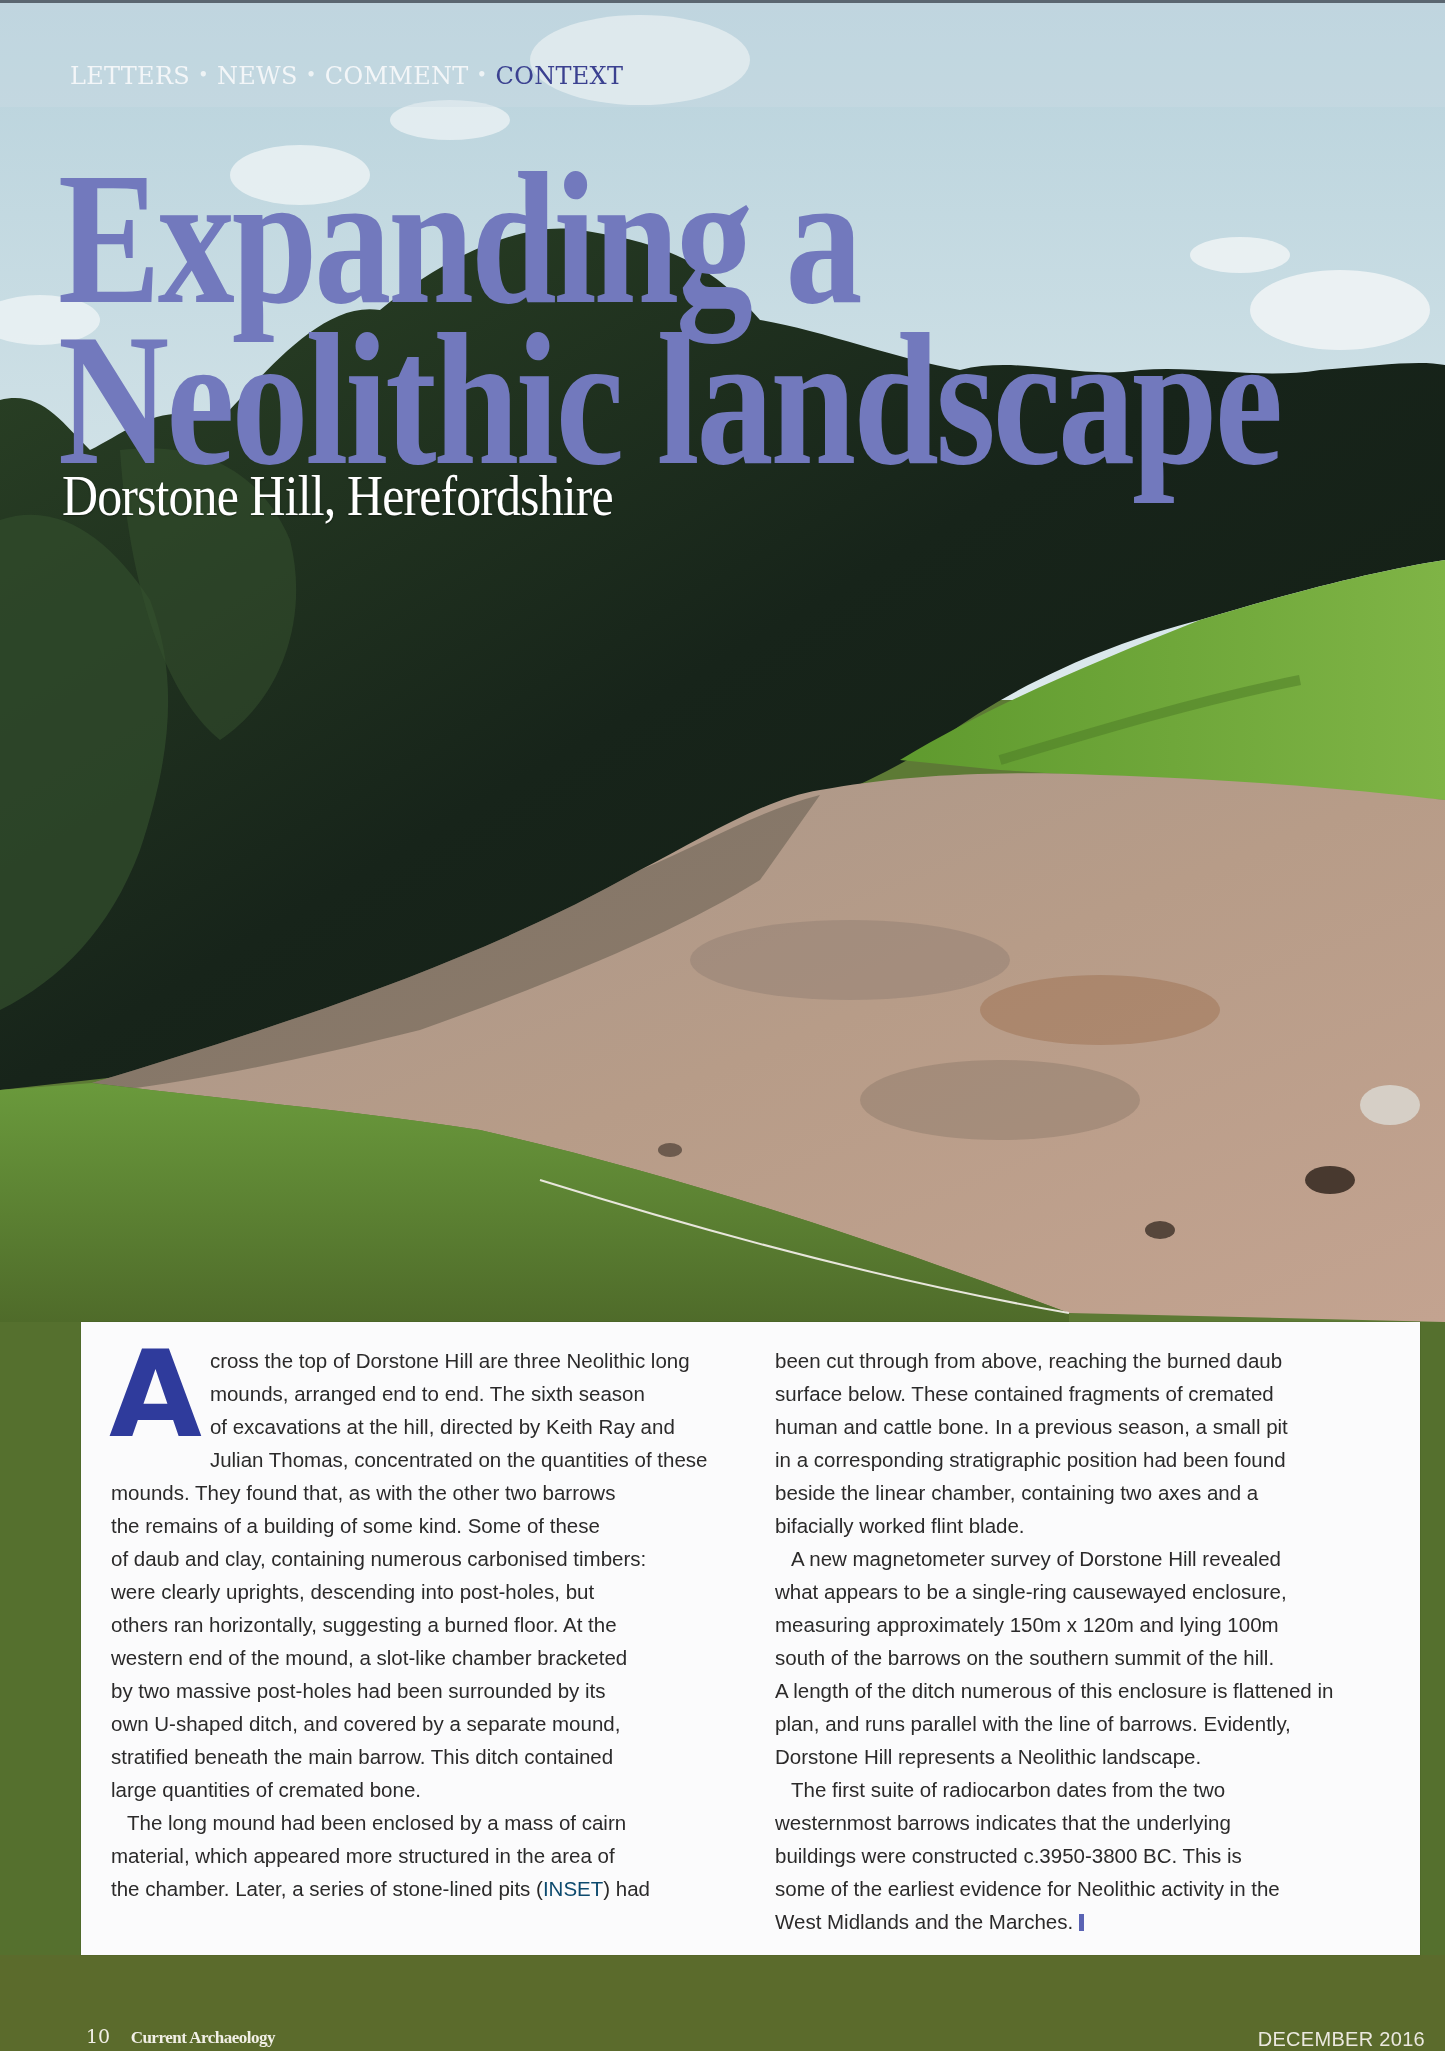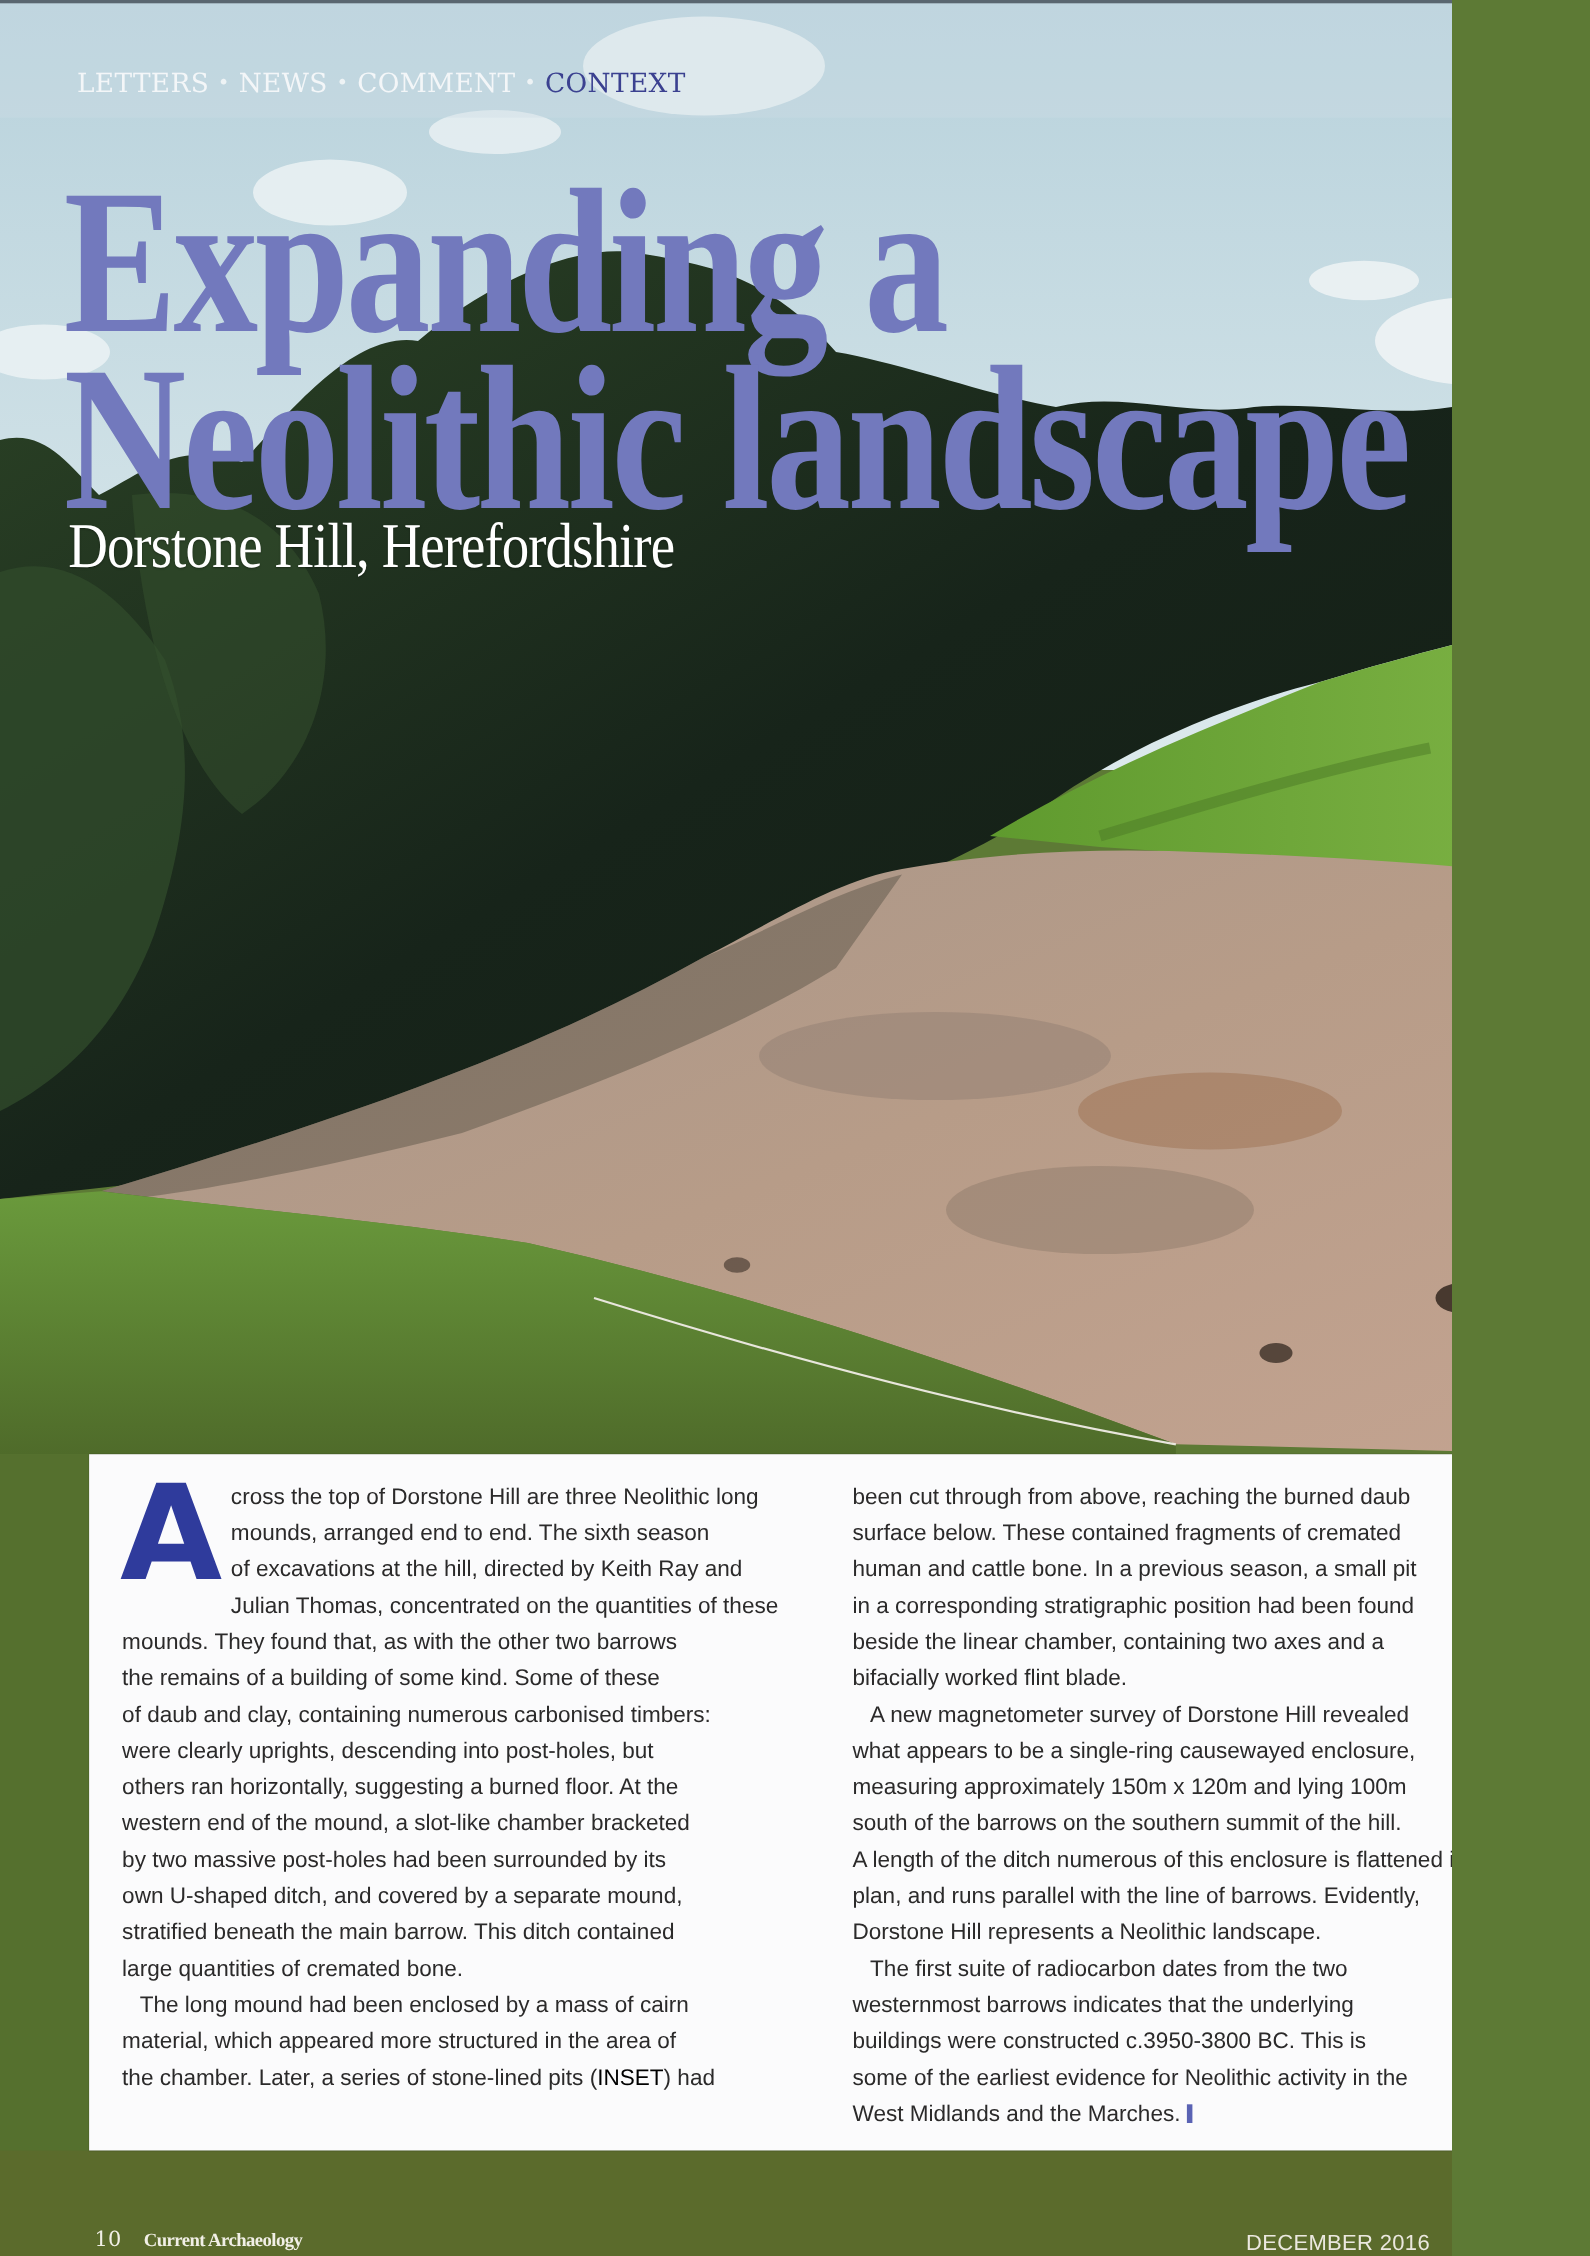--- a/index.html
+++ b/index.html
@@ -1,38 +1,38 @@
 <!DOCTYPE html>
 <html><head>
 <meta charset="utf-8">
 <style>
   html, body { margin:0; padding:0; }
   body { width:1445px; height:2051px; position:relative; overflow:hidden; background:#5d7a35; font-family:"Liberation Sans", sans-serif; }
-  .page { position:absolute; inset:0; width:1320px; height:2051px; overflow:hidden;text-decoration:underline; }
+  .page { position:absolute; inset:0; width:1445px; height:2051px; overflow:hidden;text-decoration:underline; }
   .photo { position:absolute; inset:0; }
   .photo svg { display:block; }
 
   .nav-band { position:absolute; left:0; top:0; width:1445px; height:104px; background:rgba(205,222,228,0.35); border-top:3px solid #5a6670; }
   .nav { position:absolute; left:70px; top:62px; font-family:"DejaVu Serif", serif; font-size:24px; letter-spacing:0.3px; color:#f3f6f8; white-space:nowrap; }
   .nav .sep { margin:0 8px; font-size:18px; position:relative; top:-3px; color:#eef3f5; }
   .nav .active { color:#3b4190; }
 
   .title { position:absolute; left:58px; font-family:"Liberation Serif", serif; font-weight:bold; color:#7279bd; letter-spacing:-2px; line-height:1; white-space:nowrap; }
   .title.l1 { top:145px; font-size:154px; transform:scaleY(1.22); transform-origin:left top; letter-spacing:-3px; }
   .title.l2 { top:306px; font-size:154px; transform:scaleY(1.22); transform-origin:left top; letter-spacing:-3px; }
   .subtitle { position:absolute; left:62px; top:462px; font-family:"Liberation Serif", serif; color:#ffffff; font-size:58px; letter-spacing:-1px; white-space:nowrap; text-shadow:0 1px 2px rgba(0,0,0,0.35); transform:scaleX(0.86); transform-origin:left top; }
 
   .textbox { position:absolute; left:81px; top:1322px; width:1339px; height:633px; background:#fbfbfc; box-shadow:0 0 1px rgba(0,0,0,0.3); }
   .col { position:absolute; top:22px; font-family:"Liberation Sans", sans-serif; font-size:20.5px; line-height:33px; color:#2b2a2a; }
   .col.left { left:30px; width:640px; }
   .col.right { left:694px; width:620px; }
   .col p { margin:0; }
   .col p.indent { text-indent:16px; }
   .dropcap { float:left; font-family:"DejaVu Sans", sans-serif; font-weight:bold; color:#2f3b9c; font-size:120px; line-height:86px; height:92px; margin:8px 8px 0 -2px; }
-  .inset { color:#000000; }
+  .inset { color:#0c4a6e; }
   .endmark { display:inline-block; width:5px; height:17px; background:#5a63b4; margin-left:6px; vertical-align:-2px; }
   .line { display:block; white-space:nowrap; }
 
   .footer-left { position:absolute; left:86px; top:2025px; color:#f1efe6; white-space:nowrap; }
   .footer-left .pg { font-family:"DejaVu Serif", serif; font-size:19px; }
   .footer-left .mag { font-family:"Liberation Serif", serif; font-weight:bold; font-size:17px; margin-left:16px; letter-spacing:-0.5px; }
   .footer-right { position:absolute; right:20px; top:2028px; font-family:"Liberation Sans", sans-serif; font-size:20px; color:#ebe8df; white-space:nowrap; letter-spacing:0.3px; }
 </style>
 </head>
 <body>

